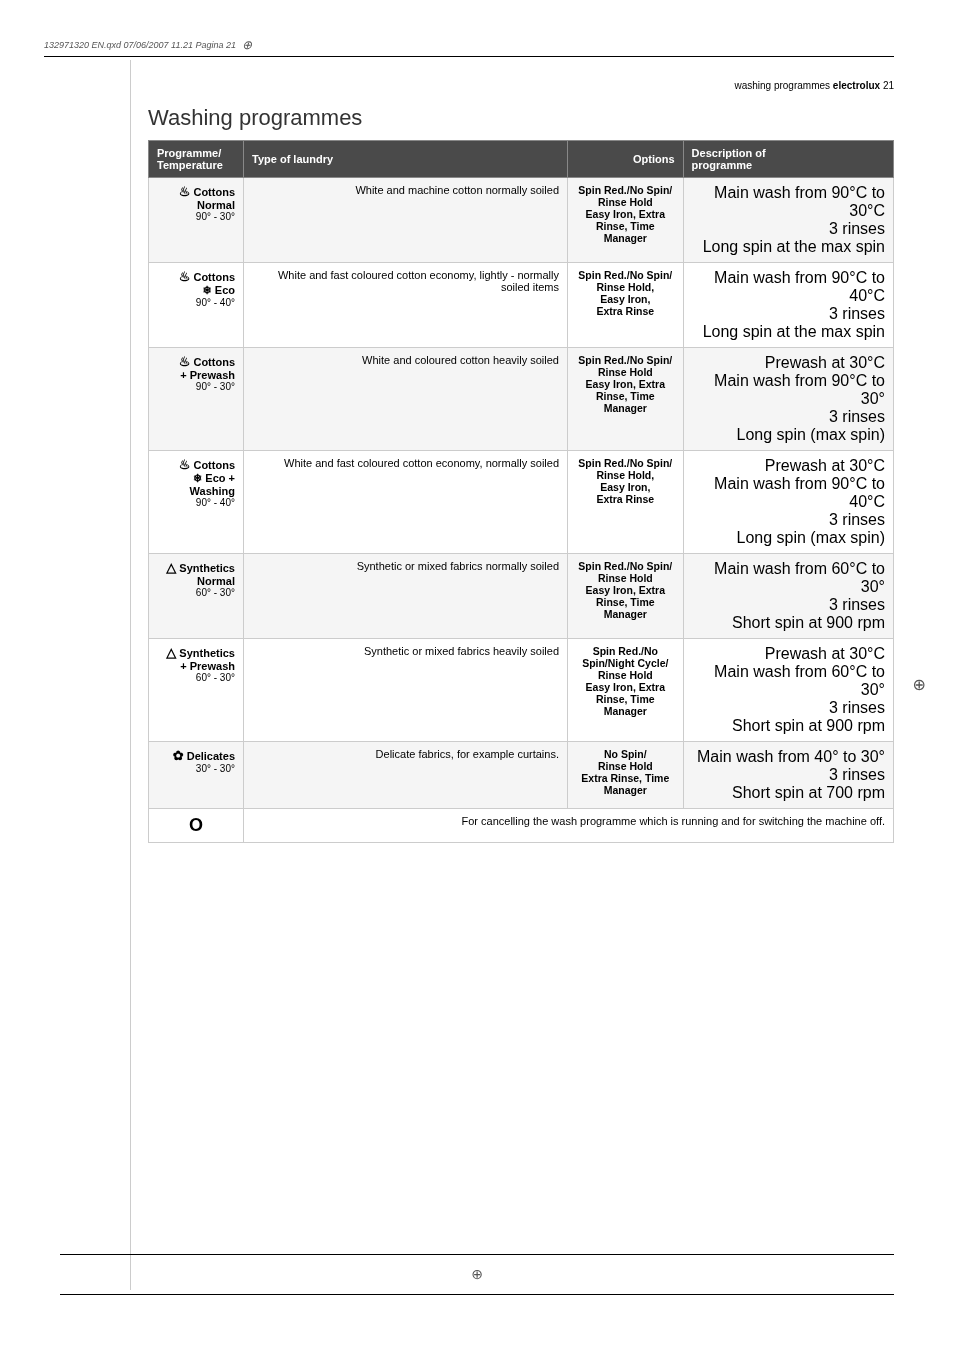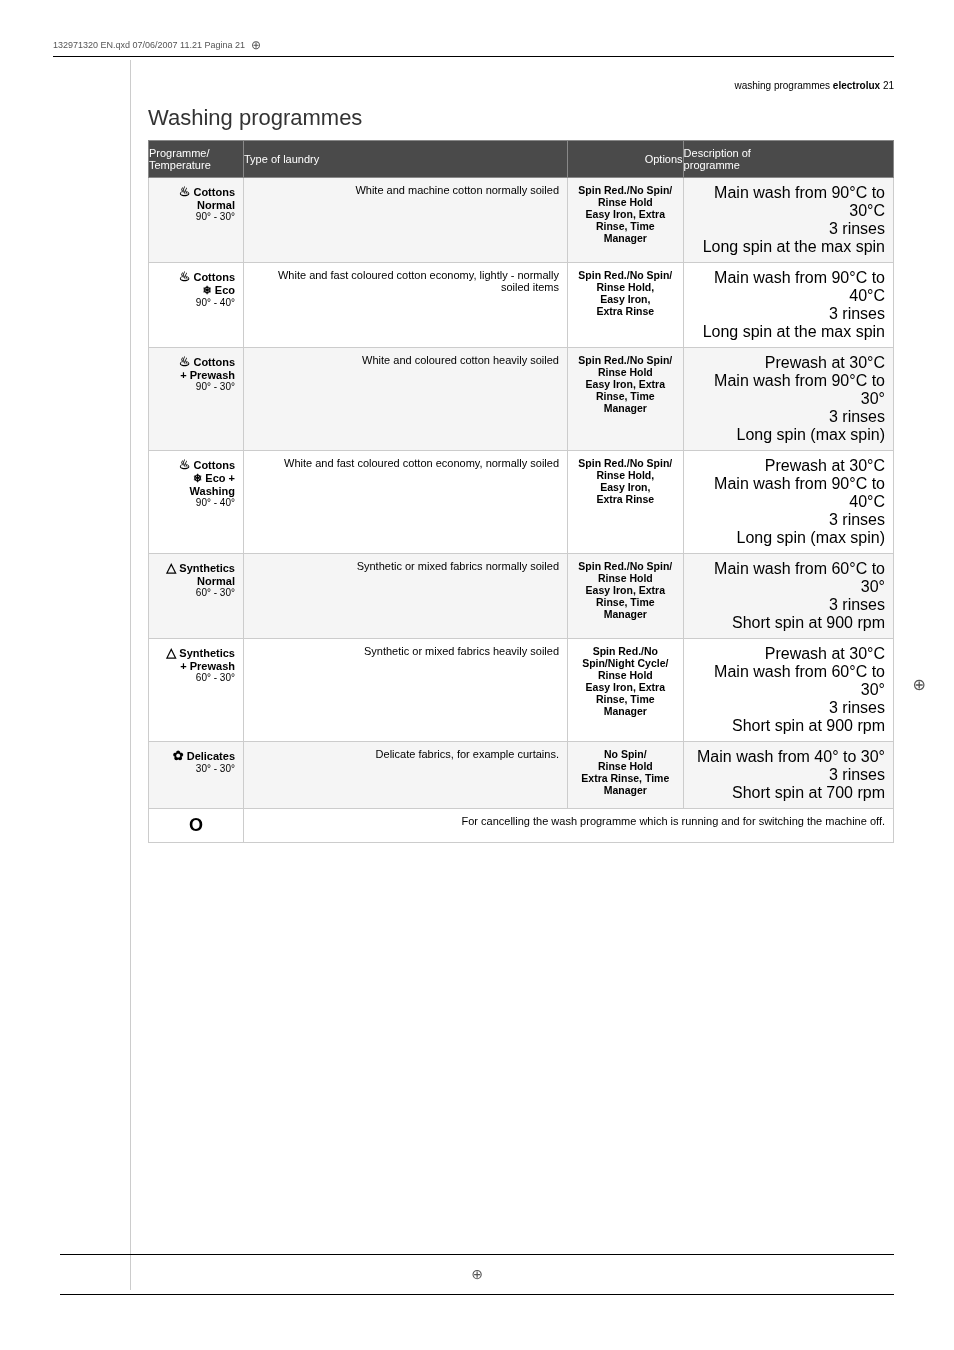--- a/index.html
+++ b/index.html
@@ -10,24 +10,25 @@
       color: #000;
       width: 954px;
       min-height: 1350px;
       position: relative;
     }
 
     
     .page-header {
       position: absolute;
       top: 38px;
-      left: 53px;
+      left: 44px;
       right: 60px;
       border-bottom: 1px solid #000;
       padding-bottom: 4px;
+      font-style: italic;
     }
     .file-info {
       font-size: 9px;
       color: #555;
       display: flex;
       align-items: center;
       gap: 6px;
     }
     .crosshair {
       display: inline-block;
@@ -70,23 +71,23 @@
 
     table {
       width: 100%;
       border-collapse: collapse;
       font-size: 11px;
     }
 
     thead tr th {
       background: #4a4a4a;
       color: #fff;
-      padding: 6px 0;
+      padding: 6px 8px;
       text-align: left;
-      font-weight: normal;
+      font-weight: bold;
       font-size: 11px;
       border: 1px solid #888;
     }
 
     thead tr th.center { text-align: right; }
 
     tbody tr td {
       border: 1px solid #ccc;
       padding: 6px 8px;
       vertical-align: top;

